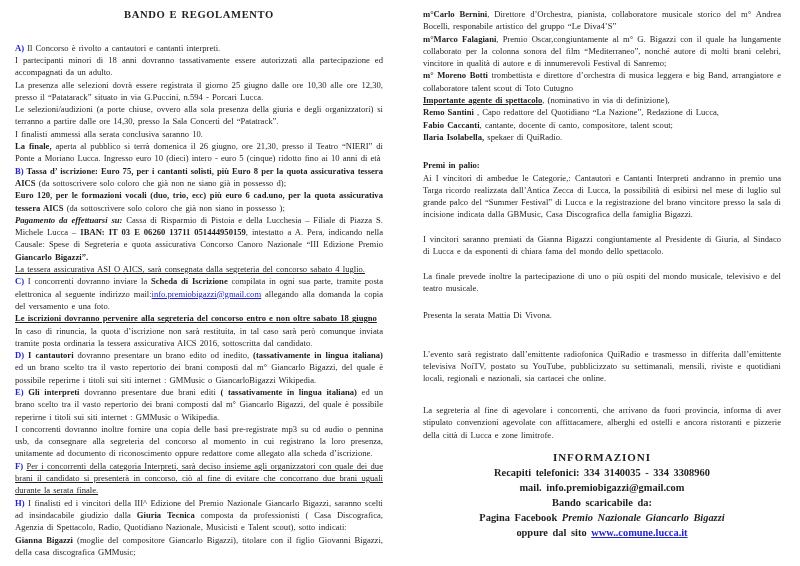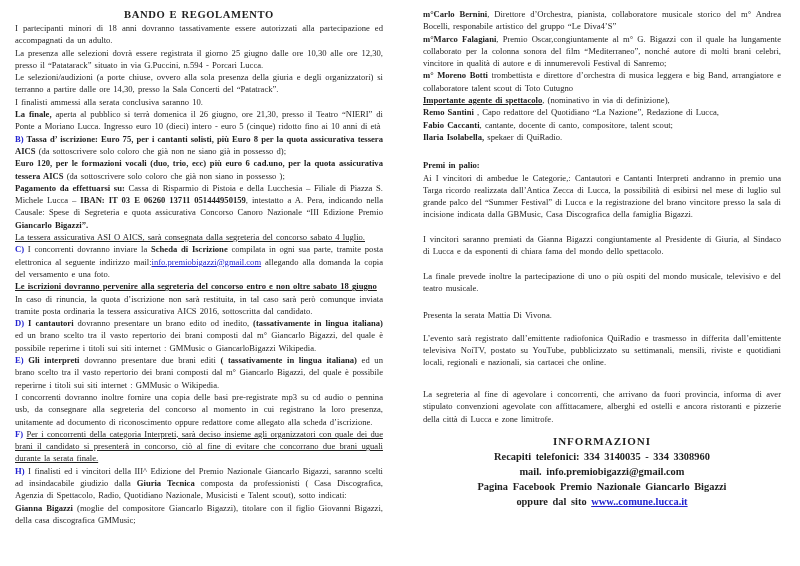--- a/index.html
+++ b/index.html
@@ -33,31 +33,32 @@
     line-height: 14px;
   }
   p.info, p.info-title {
     text-align: center;
     font-size: 10.4px;
     line-height: 15px;
     word-spacing: 2px;
   }
   p.info-title { font-size: 11px; letter-spacing: 1px; }
   .b { font-weight: bold; }
-  .i { }
+  .i { font-style: italic; }
   .u { text-decoration: underline; }
   .marker { color: #2323d1; font-weight: bold; }
   .link { color: #2323d1; text-decoration: underline; cursor: pointer; }
 </style>
 </head>
 <body>
 
 <div class="page">
   <div class="col col-left">
       <p class="title"><span class="b">BANDO E REGOLAMENTO</span></p>
+      <p style="margin-top: 19.68px;"><span class="marker">A)</span><span> Il Concorso è rivolto a cantautori e cantanti interpreti.</span></p>
       <p><span>I partecipanti minori di 18 anni dovranno tassativamente essere autorizzati alla partecipazione ed accompagnati da un adulto.</span></p>
       <p><span>La presenza alle selezioni dovrà essere registrata il giorno 25 giugno dalle ore 10,30 alle ore 12,30, presso il “Patatarack” situato in via G.Puccini, n.594 - Porcari Lucca.</span></p>
       <p><span>Le selezioni/audizioni (a porte chiuse, ovvero alla sola presenza della giuria e degli organizzatori) si terranno a partire dalle ore 14,30, presso la Sala Concerti del “Patatrack”.</span></p>
       <p><span>I finalisti ammessi alla serata conclusiva saranno 10.</span></p>
       <p><span class="b">La finale,</span><span> aperta al pubblico si terrà domenica il 26 giugno, ore 21,30, presso il Teatro “NIERI” di Ponte a Moriano Lucca. Ingresso euro 10 (dieci) intero - euro 5 (cinque) ridotto fino ai 10 anni di età</span></p>
       <p><span class="marker">B)</span><span class="b"> Tassa d’ iscrizione:  Euro 75, per i cantanti solisti, più Euro 8 per la quota assicurativa tessera AICS</span><span> (da sottoscrivere solo coloro che già non ne siano già in possesso d);</span></p>
       <p><span class="b">Euro 120,  per le formazioni vocali (duo, trio, ecc) più euro 6 cad.uno, per la quota assicurativa tessera AICS</span><span> (da sottoscrivere solo coloro che già non siano in possesso );</span></p>
       <p><span class="b i">Pagamento da effettuarsi su:</span><span> Cassa di Risparmio di Pistoia e della Lucchesia – Filiale di Piazza S. Michele Lucca – </span><span class="b">IBAN: IT 03  E 06260 13711 051444950159</span><span>, intestatto a A. Pera, indicando nella Causale: Spese di Segreteria e quota assicurativa Concorso Canoro Nazionale “III Edizione Premio </span><span class="b">Giancarlo Bigazzi”.</span></p>
       <p><span class="u">La tessera assicurativa ASI O AICS, sarà consegnata dalla segreteria del concorso sabato 4 luglio.</span></p>
       <p><span class="marker">C)</span><span> I concorrenti dovranno inviare la </span><span class="b">Scheda di Iscrizione</span><span> compilata in ogni sua parte, tramite posta elettronica al seguente indirizzo mail:</span><span class="link">info.premiobigazzi@gmail.com</span><span> allegando alla domanda la copia del versamento e una foto.</span></p>
@@ -76,21 +77,22 @@
       <p><span class="b">m° Moreno Botti</span><span> trombettista e direttore d’orchestra di musica leggera e big Band, arrangiatore e collaboratore talent scout di Toto Cutugno</span></p>
       <p><span class="b u">Importante agente  di spettacolo</span><span>, (nominativo in via di definizione),</span></p>
       <p><span class="b">Remo Santini</span><span> , Capo redattore  del Quotidiano “La Nazione”, Redazione di Lucca,</span></p>
       <p><span class="b">Fabio Caccanti</span><span>, cantante, docente di canto, compositore, talent scout;</span></p>
       <p><span class="b">Ilaria Isolabella,</span><span> spekaer di QuiRadio.</span></p>
       <p style="margin-top: 15.99px;"><span class="b">Premi in palio:</span></p>
       <p><span>Ai I vincitori di ambedue le Categorie,: Cantautori e Cantanti  Interpreti andranno in premio una Targa ricordo realizzata dall’Antica Zecca di Lucca, la possibilità di esibirsi nel mese di luglio sul grande palco del “Summer Festival” di Lucca e la registrazione del brano vincitore presso la sala di incisione indicata dalla GBMusic, Casa Discografica  della famiglia Bigazzi.</span></p>
       <p style="margin-top: 12.3px;"><span>I vincitori saranno premiati da Gianna Bigazzi congiuntamente al Presidente di Giuria, al Sindaco di Lucca e da esponenti di chiara fama del mondo dello spettacolo.</span></p>
       <p style="margin-top: 12.3px;"><span>La finale prevede inoltre la partecipazione di uno o più ospiti del mondo musicale, televisivo e del teatro musicale.</span></p>
       <p style="margin-top: 14.76px;"><span>Presenta la serata Mattia Di Vivona.</span></p>
-      <p style="margin-top: 10px;"><span>L’evento sarà registrato dall’emittente radiofonica QuiRadio e trasmesso in differita dall’emittente televisiva NoiTV, postato su YouTube, pubblicizzato  su settimanali, mensili, riviste e quotidiani locali, regionali e nazionali,  sia cartacei che online.</span></p>
+      <p style="margin-top: 26px;"><span>L’evento sarà registrato dall’emittente radiofonica QuiRadio e trasmesso in differita dall’emittente televisiva NoiTV, postato su YouTube, pubblicizzato  su settimanali, mensili, riviste e quotidiani locali, regionali e nazionali,  sia cartacei che online.</span></p>
       <p style="margin-top: 19.68px;"><span>La segreteria al fine di agevolare i concorrenti, che arrivano da fuori provincia, informa di aver stipulato convenzioni agevolate con affittacamere, alberghi ed ostelli e ancora ristoranti e pizzerie della città di Lucca e zone limitrofe.</span></p>
       <p class="info-title" style="margin-top: 9px;"><span class="b">INFORMAZIONI</span></p>
       <p class="info"><span class="b">Recapiti telefonici:  334 3140035 - 334 3308960</span></p>
       <p class="info"><span class="b">mail.  info.premiobigazzi@gmail.com</span></p>
+      <p class="info"><span class="b">Bando scaricabile da:</span></p>
       <p class="info"><span class="b">Pagina Facebook </span><span class="b i">Premio Nazionale Giancarlo Bigazzi</span></p>
       <p class="info"><span class="b">oppure dal sito </span><span class="b u link">www..comune.lucca.it</span></p>
     </div>
 </div>
 
 </body></html>

